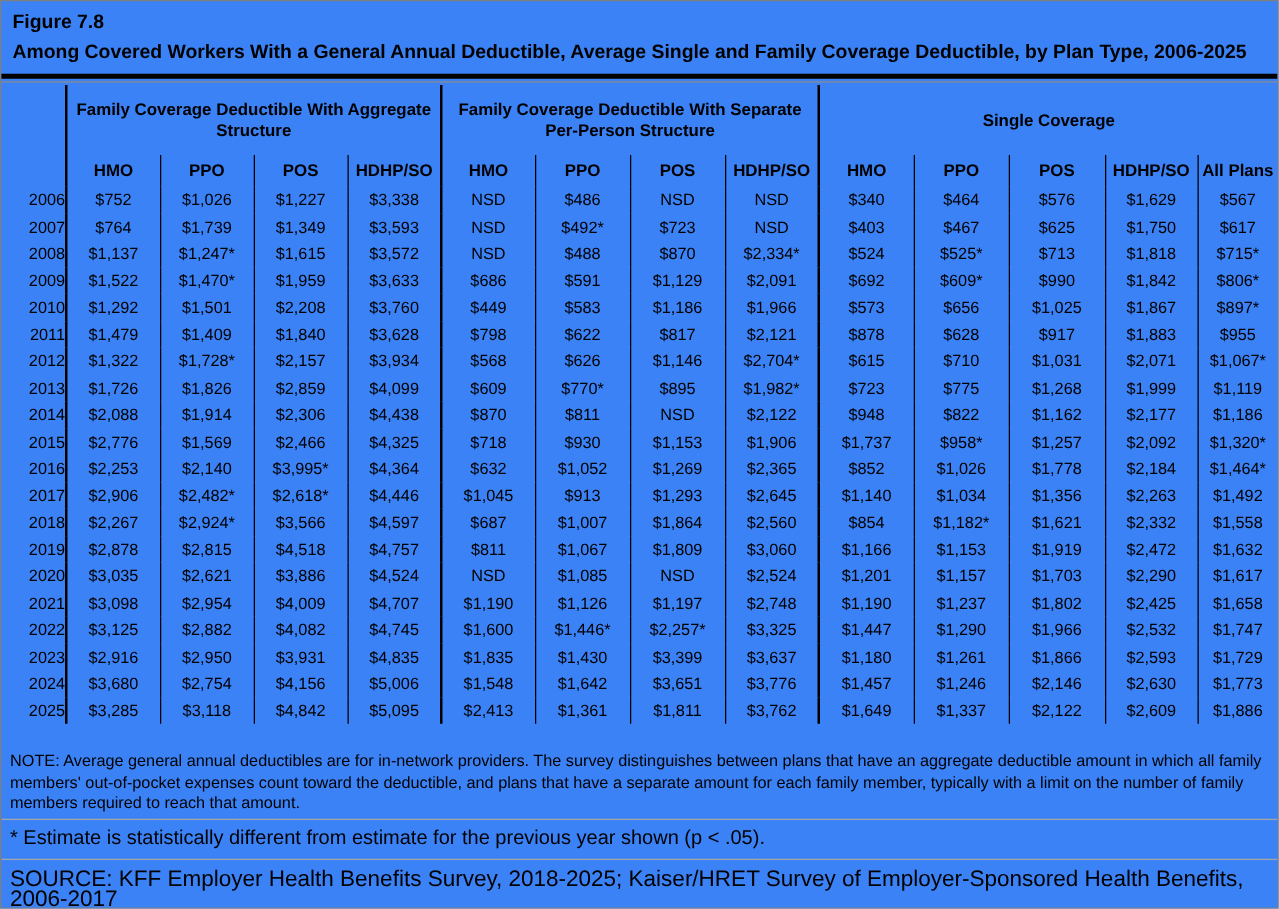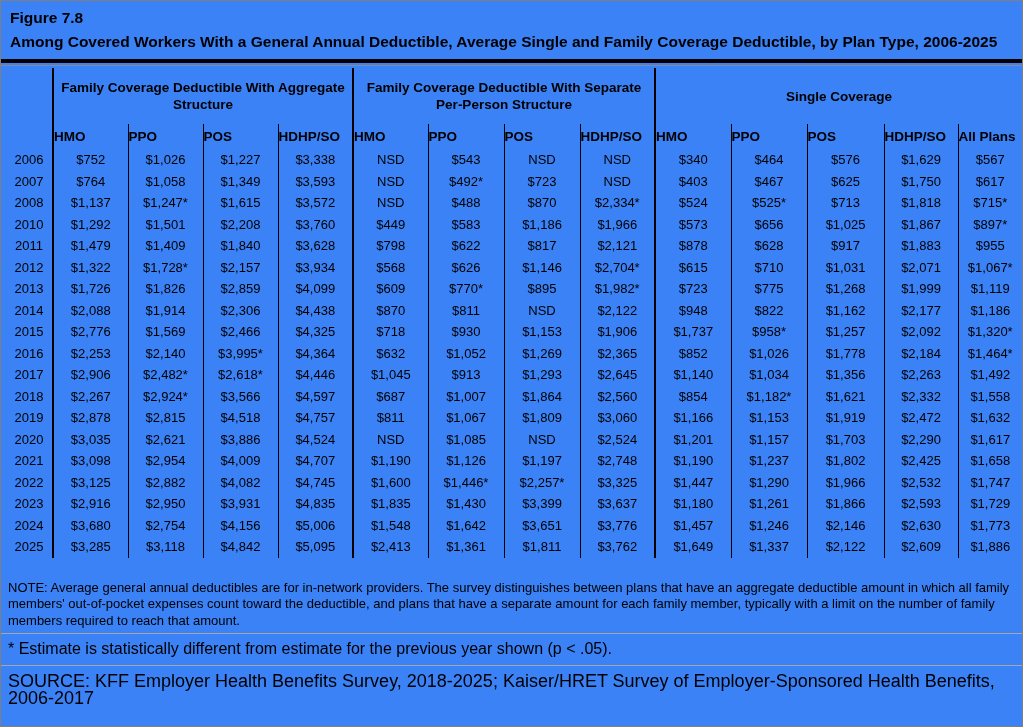--- a/index.html
+++ b/index.html
@@ -24,24 +24,24 @@
     margin-top: 2px;
   }
   th, td { font-family: "Liberation Sans", sans-serif; overflow: hidden; white-space: nowrap; }
   th.gh {
     font-weight: bold; font-size: 13.5px; line-height: 17px;
     height: 56px; vertical-align: middle; text-align: center;
     padding: 2px 4px; white-space: normal;
   }
   th.ch {
     font-weight: bold; font-size: 13.5px;
-    height: 25px; vertical-align: middle; text-align: left;
+    height: 25px; vertical-align: middle; text-align: center;
   }
   td.vc { font-size: 13px; height: 21.5px; line-height: 21.5px; text-align: center; }
-  td.yc { font-size: 13px; height: 21.5px; line-height: 21.5px; text-align: center; padding-left: 5px; }
+  td.yc { font-size: 13px; height: 21.5px; line-height: 21.5px; text-align: right; padding-left: 5px; }
   .gb { border-left: 2px solid #000; }  
   .cb { border-left: 1px solid #000; }  
 
   .notes { padding: 5px 7px 4px 7px; }
   .notes p { font-size: 13px; line-height: 16.5px; margin-top: 17px; }
   .note-rule { border: none; border-top: 1px solid #a6a6a6; margin: 0; }
   .est-block { padding: 6px 7px 7px 7px; }
   .src-block { padding: 7px 7px 6px 7px; }
 </style>
 </head>
@@ -101,33 +101,33 @@
         </tr>
       </thead>
     <tbody id="tbody">
         <tr class="">
           <td class="yc">2006</td>
           <td class="vc gb">$752</td>
           <td class="vc cb">$1,026</td>
           <td class="vc cb">$1,227</td>
           <td class="vc cb">$3,338</td>
           <td class="vc gb">NSD</td>
-          <td class="vc cb">$543</td>
+          <td class="vc cb">$486</td>
           <td class="vc cb">NSD</td>
           <td class="vc cb">NSD</td>
           <td class="vc gb">$340</td>
           <td class="vc cb">$464</td>
           <td class="vc cb">$576</td>
           <td class="vc cb">$1,629</td>
           <td class="vc cb">$567</td>
         </tr>
         <tr class="">
           <td class="yc">2007</td>
           <td class="vc gb">$764</td>
-          <td class="vc cb">$1,058</td>
+          <td class="vc cb">$1,739</td>
           <td class="vc cb">$1,349</td>
           <td class="vc cb">$3,593</td>
           <td class="vc gb">NSD</td>
           <td class="vc cb">$492*</td>
           <td class="vc cb">$723</td>
           <td class="vc cb">NSD</td>
           <td class="vc gb">$403</td>
           <td class="vc cb">$467</td>
           <td class="vc cb">$625</td>
           <td class="vc cb">$1,750</td>
@@ -143,20 +143,36 @@
           <td class="vc cb">$488</td>
           <td class="vc cb">$870</td>
           <td class="vc cb">$2,334*</td>
           <td class="vc gb">$524</td>
           <td class="vc cb">$525*</td>
           <td class="vc cb">$713</td>
           <td class="vc cb">$1,818</td>
           <td class="vc cb">$715*</td>
         </tr>
         <tr class="">
+          <td class="yc">2009</td>
+          <td class="vc gb">$1,522</td>
+          <td class="vc cb">$1,470*</td>
+          <td class="vc cb">$1,959</td>
+          <td class="vc cb">$3,633</td>
+          <td class="vc gb">$686</td>
+          <td class="vc cb">$591</td>
+          <td class="vc cb">$1,129</td>
+          <td class="vc cb">$2,091</td>
+          <td class="vc gb">$692</td>
+          <td class="vc cb">$609*</td>
+          <td class="vc cb">$990</td>
+          <td class="vc cb">$1,842</td>
+          <td class="vc cb">$806*</td>
+        </tr>
+        <tr class="">
           <td class="yc">2010</td>
           <td class="vc gb">$1,292</td>
           <td class="vc cb">$1,501</td>
           <td class="vc cb">$2,208</td>
           <td class="vc cb">$3,760</td>
           <td class="vc gb">$449</td>
           <td class="vc cb">$583</td>
           <td class="vc cb">$1,186</td>
           <td class="vc cb">$1,966</td>
           <td class="vc gb">$573</td>

